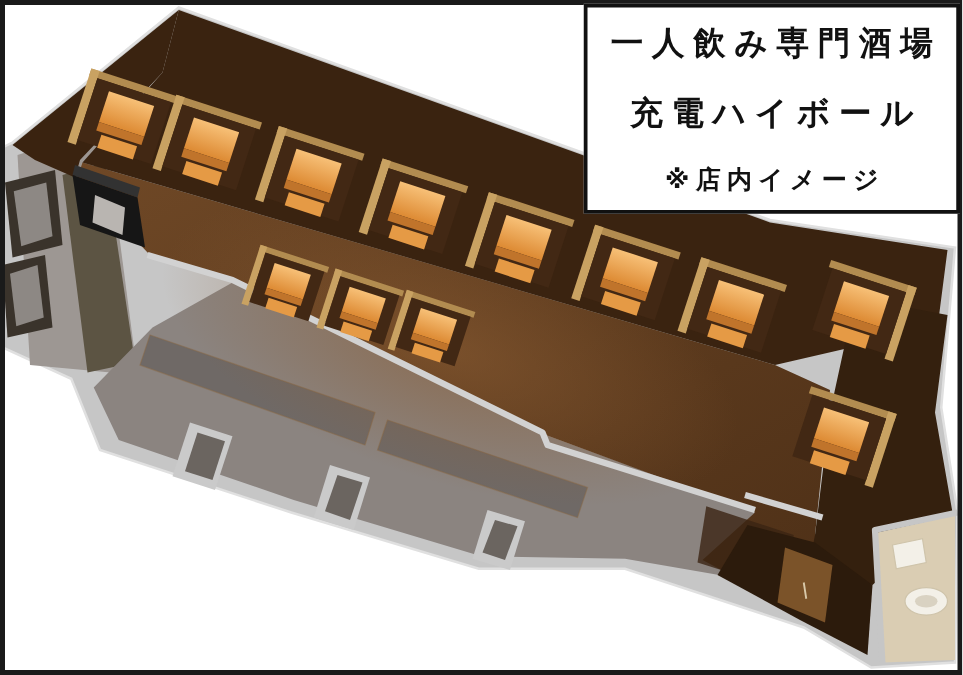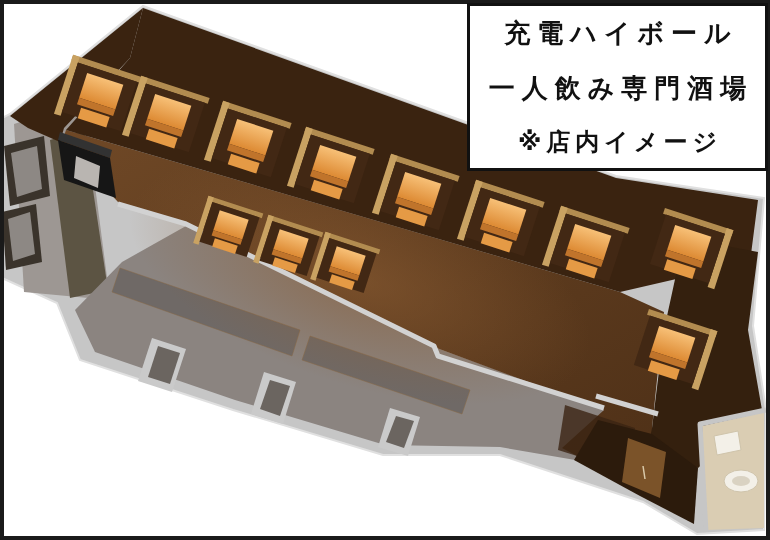--- a/index.html
+++ b/index.html
@@ -8,21 +8,21 @@
     overflow:hidden;font-family:"Liberation Sans","DejaVu Sans",sans-serif;
   }
   #render-svg{position:absolute;left:0;top:0;width:770px;height:540px;display:block;}
   #info-box{
     position:absolute;left:467px;top:3px;width:301px;height:168px;
     box-sizing:border-box;border:3px solid #111111;background:#ffffff;
     display:flex;flex-direction:column;justify-content:space-around;
     align-items:center;text-align:center;z-index:5;color:#111111;
   }
   .info-line-lg{font-size:26px;font-weight:bold;letter-spacing:7px;text-indent:7px;white-space:nowrap;}
-  .info-line-sm{font-size:24px;font-weight:bold;letter-spacing:5px;text-indent:5px;white-space:nowrap;}
+  .info-line-sm{font-size:20px;font-weight:bold;letter-spacing:5px;text-indent:5px;white-space:nowrap;}
 </style>
 </head>
 <body>
 
 <div id="stage">
 
   <svg id="render-svg" viewBox="0 0 770 540" xmlns="http://www.w3.org/2000/svg">
     <defs>
       <linearGradient id="woodG" x1="0" y1="0" x2="1" y2="1">
         <stop offset="0" stop-color="#6f4826"></stop>
@@ -181,18 +181,18 @@
           <rect x="-19" y="-17" width="38" height="26" fill="url(#tableG)"></rect>
           <rect x="-19" y="9" width="38" height="7" fill="#c0742b"></rect>
           <rect x="-14" y="18" width="30" height="11" fill="#e59a45"></rect>
         </g>
       </g>
 
     <rect x="2" y="2" width="766" height="536" fill="none" stroke="#1a1a1a" stroke-width="4"></rect>
   </svg>
 
   <div id="info-box">
+    <div class="info-line-lg">一人飲み専門酒場</div>
     <div class="info-line-lg">充電ハイボール</div>
-    <div class="info-line-lg">一人飲み専門酒場</div>
     <div class="info-line-sm">※店内イメージ</div>
   </div>
 
 </div>
 
 </body></html>

